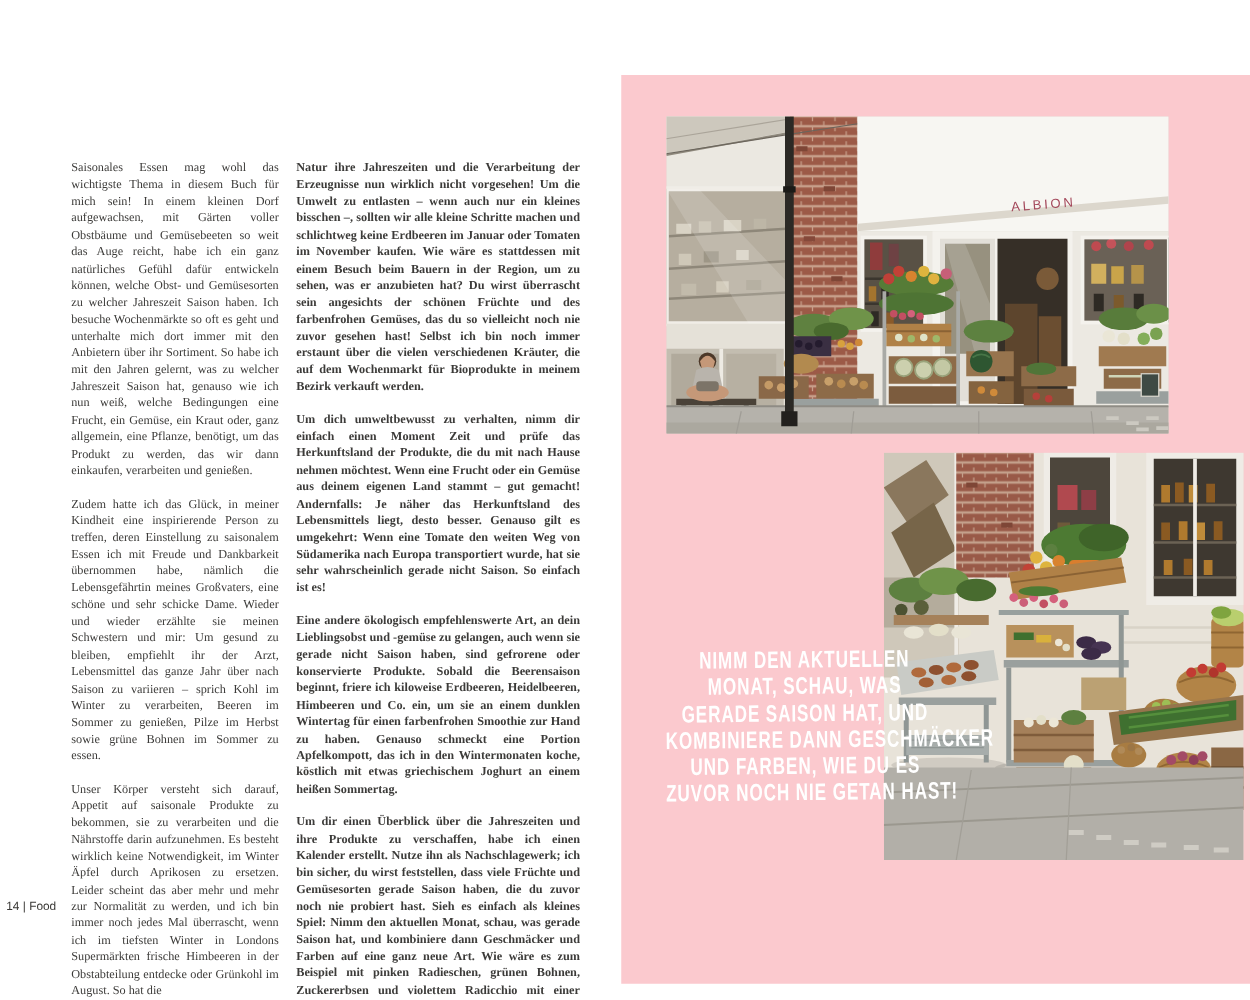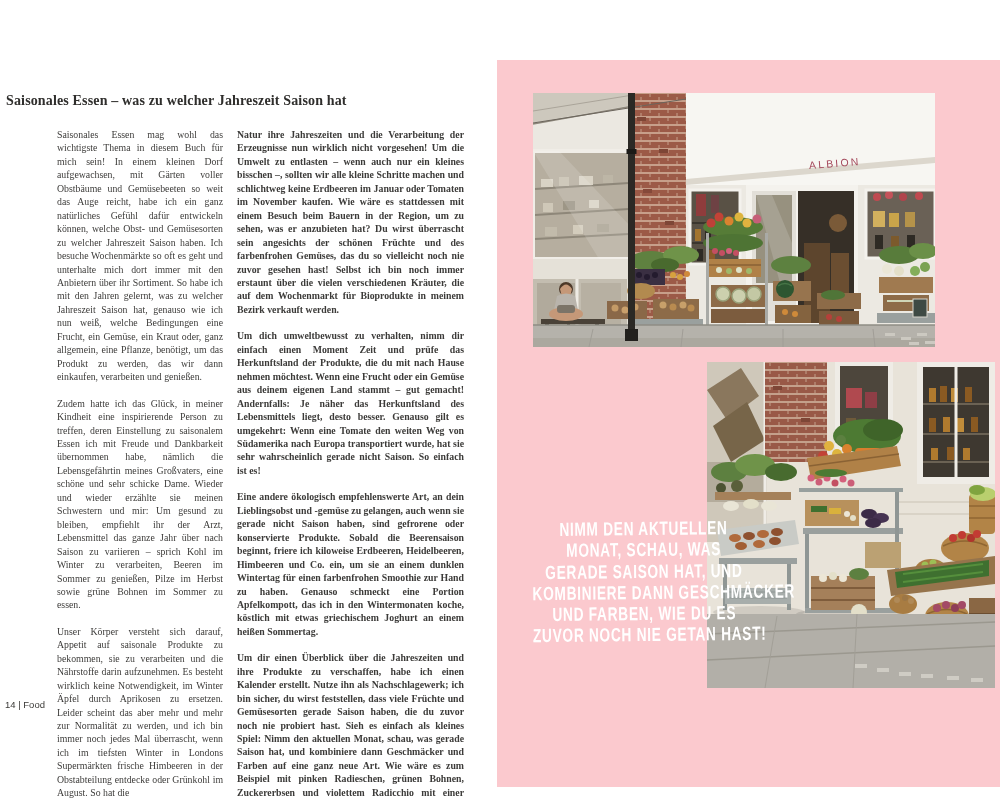--- a/index.html
+++ b/index.html
@@ -9,21 +9,21 @@
 
   
   .left-page { position:absolute; left:0; top:0; width:497px; height:800px; background:#fff; }
   .page-title { position:absolute; left:6px; top:93px; font-size:14px; font-weight:700;
                 color:#2f2e2c; letter-spacing:.15px; white-space:nowrap; }
   .col { position:absolute; top:128px; font-size:9.8px; line-height:13.45px;
          text-align:justify; color:#3c3b39; hyphens:auto; }
   .col p { margin-bottom:13px; }
   .col1 { left:57px; width:166px; }
   .col2 { left:237px; width:227px;font-weight:bold; }
-  .page-footer { position:absolute; left:5px; top:699px; font-family:"Liberation Sans",sans-serif;
+  .page-footer { position:absolute; left:5px; top:720px; font-family:"Liberation Sans",sans-serif;
                  font-size:9.5px; color:#3a3936;text-align:center; }
 
   
   .right-page { position:absolute; left:497px; top:60px; width:503px; height:727px;
                 background:var(--page-pink,#fbc9ce); }
   .photo { position:absolute; overflow:hidden; }
   .photo svg { display:block; width:100%; height:100%; }
   .photo-top    { left:36px;  top:33px;  width:402px; height:254px; }
   .photo-bottom { left:210px; top:302px; width:288px; height:326px; z-index:1; }
 
@@ -35,21 +35,20 @@
 
   .albion { font-family:"Liberation Sans",sans-serif; font-size:10.5px; letter-spacing:2.2px;
             fill:var(--sign-red,#a4495c); }
 </style>
 </head>
 <body>
 
 <div class="spread">
 
   <section class="left-page">
-    <h1 class="page-title">Saisonales Essen – was zu welcher Jahreszeit Saison hat</h1>
 
     <div class="col col1">
       <p>Saisonales Essen mag wohl das wichtigste Thema in diesem Buch für mich sein! In einem kleinen Dorf aufgewachsen, mit Gärten voller Obstbäume und Gemüsebeeten so weit das Auge reicht, habe ich ein ganz natürliches Gefühl dafür entwickeln können, welche Obst- und Gemüsesorten zu welcher Jahreszeit Saison haben. Ich besuche Wochenmärkte so oft es geht und unterhalte mich dort immer mit den Anbietern über ihr Sortiment. So habe ich mit den Jahren gelernt, was zu welcher Jahreszeit Saison hat, genauso wie ich nun weiß, welche Bedingungen eine Frucht, ein Gemüse, ein Kraut oder, ganz allgemein, eine Pflanze, benötigt, um das Produkt zu werden, das wir dann einkaufen, verarbeiten und genießen.</p>
       <p>Zudem hatte ich das Glück, in meiner Kindheit eine inspirierende Person zu treffen, deren Einstellung zu saisonalem Essen ich mit Freude und Dankbarkeit übernommen habe, nämlich die Lebensgefährtin meines Großvaters, eine schöne und sehr schicke Dame. Wieder und wieder erzählte sie meinen Schwestern und mir: Um gesund zu bleiben, empfiehlt ihr der Arzt, Lebensmittel das ganze Jahr über nach Saison zu variieren – sprich Kohl im Winter zu verarbeiten, Beeren im Sommer zu genießen, Pilze im Herbst sowie grüne Bohnen im Sommer zu essen.</p>
       <p>Unser Körper versteht sich darauf, Appetit auf saisonale Produkte zu bekommen, sie zu verarbeiten und die Nährstoffe darin aufzunehmen. Es besteht wirklich keine Notwendigkeit, im Winter Äpfel durch Aprikosen zu ersetzen. Leider scheint das aber mehr und mehr zur Normalität zu werden, und ich bin immer noch jedes Mal überrascht, wenn ich im tiefsten Winter in Londons Supermärkten frische Himbeeren in der Obstabteilung entdecke oder Grünkohl im August. So hat die</p>
     </div>
 
     <div class="col col2">
       <p>Natur ihre Jahreszeiten und die Verarbeitung der Erzeugnisse nun wirklich nicht vorgesehen! Um die Umwelt zu entlasten – wenn auch nur ein kleines bisschen –, sollten wir alle kleine Schritte machen und schlichtweg keine Erdbeeren im Januar oder Tomaten im November kaufen. Wie wäre es stattdessen mit einem Besuch beim Bauern in der Region, um zu sehen, was er anzubieten hat? Du wirst überrascht sein angesichts der schönen Früchte und des farbenfrohen Gemüses, das du so vielleicht noch nie zuvor gesehen hast! Selbst ich bin noch immer erstaunt über die vielen verschiedenen Kräuter, die auf dem Wochenmarkt für Bioprodukte in meinem Bezirk verkauft werden.</p>
       <p>Um dich umweltbewusst zu verhalten, nimm dir einfach einen Moment Zeit und prüfe das Herkunftsland der Produkte, die du mit nach Hause nehmen möchtest. Wenn eine Frucht oder ein Gemüse aus deinem eigenen Land stammt – gut gemacht! Andernfalls: Je näher das Herkunftsland des Lebensmittels liegt, desto besser. Genauso gilt es umgekehrt: Wenn eine Tomate den weiten Weg von Südamerika nach Europa transportiert wurde, hat sie sehr wahrscheinlich gerade nicht Saison. So einfach ist es!</p>

